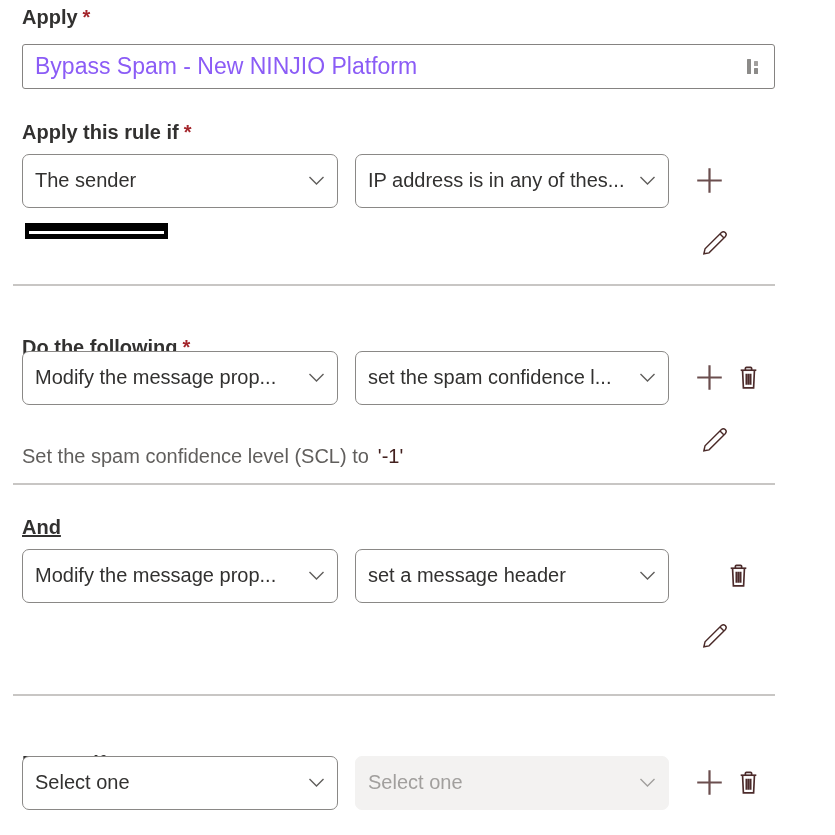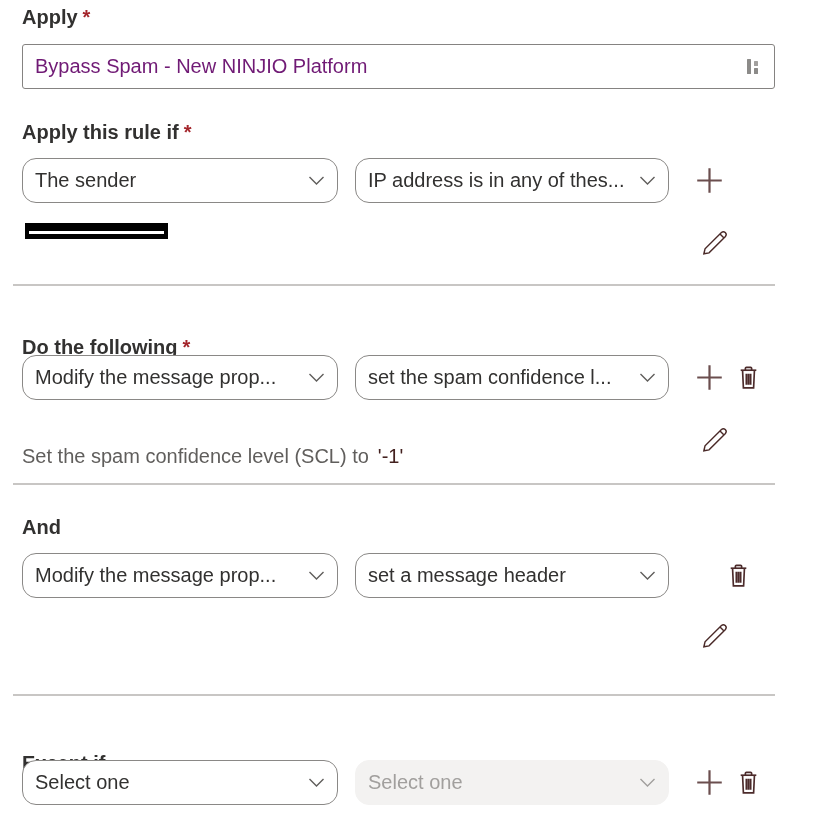--- a/index.html
+++ b/index.html
@@ -12,32 +12,32 @@
   .req { color:#a4262c; font-weight:600; margin-left:5px; }
 
   
   .name-input-wrap {
     position:absolute; left:22px; top:44px; width:753px; height:45px;
     border:1px solid #858381; border-radius:3px; background:#fff;
     display:flex; align-items:center;
   }
   .name-input {
     flex:1; height:100%; border:none; outline:none; background:transparent;
-    font-family:inherit; font-size:20px; color:#701a75; padding:0 12px;
+    font-family:inherit; font-size:23px; color:#8b5cf6; padding:0 12px;
   }
   .predict-icon { position:relative; width:13px; height:17px; margin-right:14px; flex:none; }
   .predict-icon i { position:absolute; display:block; border-radius:0.5px; }
   .predict-icon .b1 { left:0;   top:1px;  width:4px; height:15px; background:#8c8b89; }
   .predict-icon .b2 { left:7px; top:3px;  width:4px; height:5px;  background:#a2a09e; }
   .predict-icon .b3 { left:7px; top:10px; width:4px; height:6px;  background:#8c8b89; }
 
   
   .row { position:absolute; left:22px; height:45px; display:flex; align-items:center; }
   .dropdown {
-    height:45px; border:1px solid #8a8886; border-radius:14px; background:#fff;
+    height:54px; border:1px solid #8a8886; border-radius:7px; background:#fff;
     display:flex; align-items:center; justify-content:space-between;
     padding:0 12px; font-size:20px; color:#323130; cursor:pointer; white-space:nowrap; overflow:hidden;
   }
   .dd1 { width:316px; }
   .dd2 { width:314px; margin-left:17px; }
   .dropdown .dd-text { overflow:hidden; text-overflow:clip; }
   .dropdown.disabled { background:#f3f2f1; border-color:#f3f2f1; color:#a19f9d; }
   .chev { flex:none; margin-left:10px; display:flex; align-items:center; }
 
   .icon-btn { background:none; border:none; padding:0; margin:0; cursor:pointer;
@@ -157,21 +157,21 @@
   </div>
   <button class="pencil-btn" style="top:423px;">
     <svg width="31" height="31" viewBox="0 0 24 24" fill="none" stroke="#4a2a28" stroke-width="1.1">
       <path d="M3 21.5 l0.9-3.8 L16.6 5 a2.2 2.2 0 0 1 3.1 3.1 L7 20.8 l-4 0.7 Z"></path>
       <path d="M15.5 6.2 l2.9 2.9"></path>
     </svg>
   </button>
 
   <div class="divider" style="top:483px;"></div>
 
-  <div class="label" style="top:516px;">
+  <div class="label" style="top:516px;text-decoration:underline;">
     <span>And</span>
   </div>
   <div class="row" style="top:553px;">
     <div class="dropdown dd1">
       <span class="dd-text">Modify the message prop...</span>
       <span class="chev">
         <svg width="17" height="11" viewBox="0 0 17 11" fill="none" stroke="#605e5c" stroke-width="1.4">
             <path d="M1.5 2 L8.5 9 L15.5 2"></path>
           </svg>
       </span>

